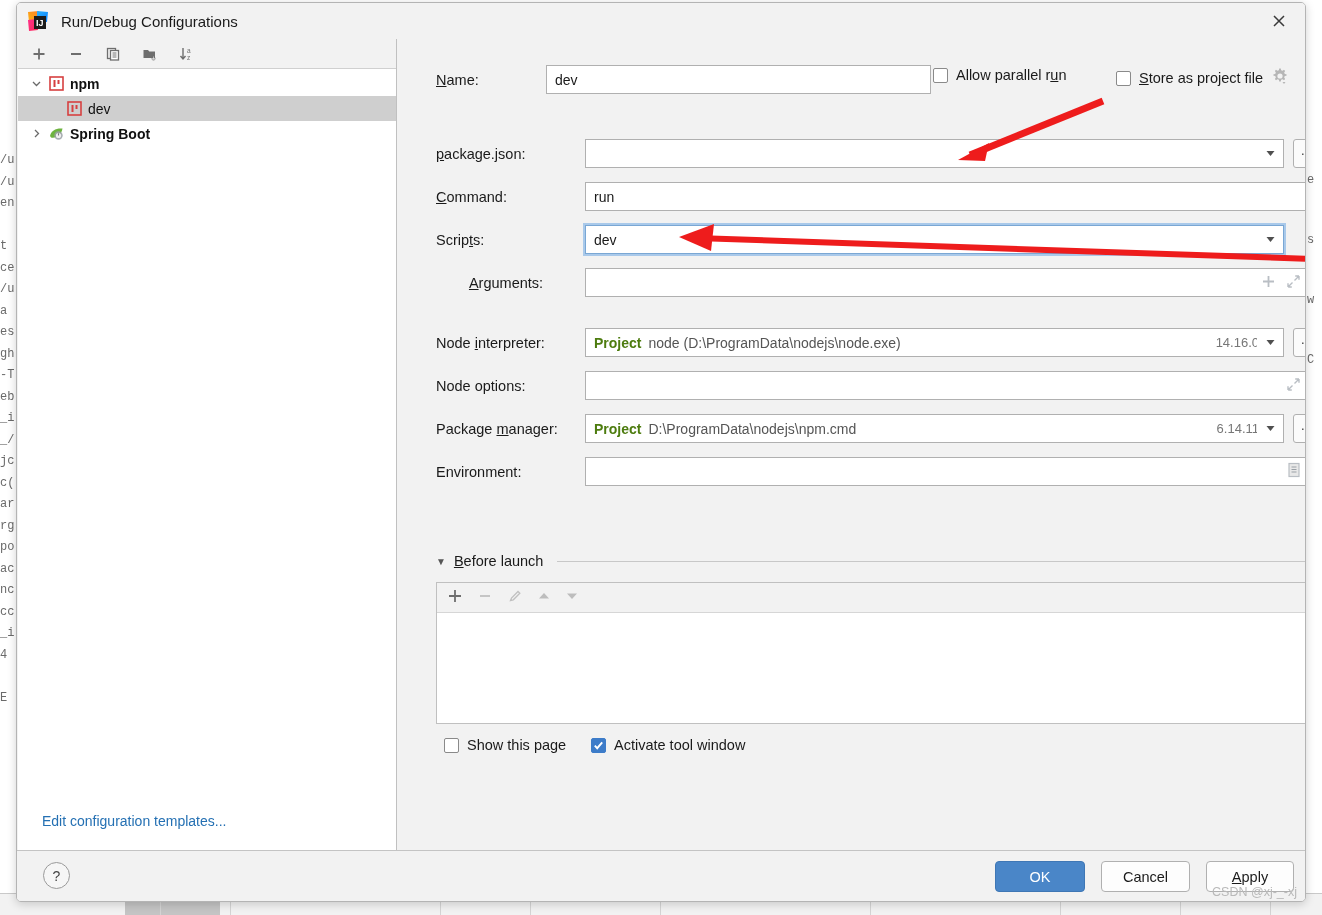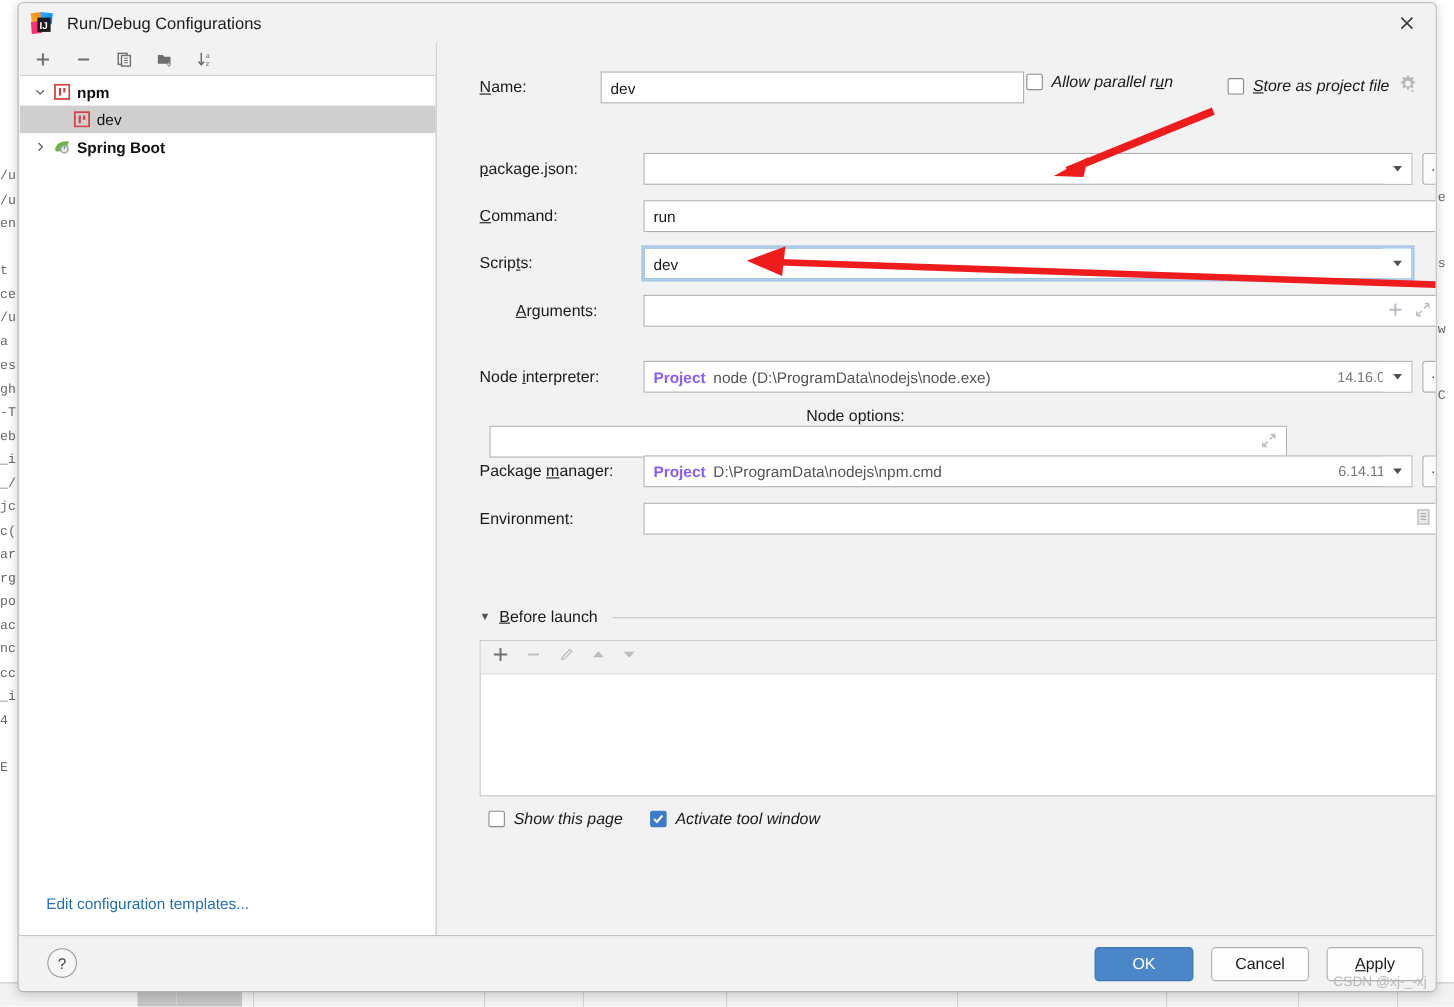--- a/index.html
+++ b/index.html
@@ -160,30 +160,30 @@
     background: #ffffff; cursor: pointer;
   }
   .field.plain-combo .arrow-btn { border-left: none; }
   .dots-btn {
     width: 30px; height: 29px;
     background: #fbfbfb; border: 1px solid #b0b0b0; border-radius: 3px;
     display: flex; align-items: center; justify-content: center;
     font-size: 13px; color: #333; cursor: pointer;
     letter-spacing: 1px; padding-bottom: 6px;
   }
-  .tag-project { font-weight: bold; color: #8b5cf6; margin-right: 7px; }
+  .tag-project { font-weight: bold; color: #4d7c0f; margin-right: 7px; }
   .path-dim { color: #555; }
   .ver-dim {
     position: absolute; right: 24px;
     color: #777; font-size: 13px;
   }
 
   .cb {
-    display: flex; align-items: flex-start; gap: 8px; cursor: pointer;
-    font-size: 14.5px; color: #1a1a1a; font-style: italic;
+    display: flex; align-items: center; gap: 8px; cursor: pointer;
+    font-size: 14.5px; color: #1a1a1a;
   }
   .cb .box {
     width: 15px; height: 15px; border: 1px solid #8a8a8a;
     background: #fff; border-radius: 2px; flex: none;
     display: flex; align-items: center; justify-content: center;
   }
   .cb .box.checked { background: #3d7cc9; border-color: #3d7cc9; }
 
   
   .bl-header {
@@ -505,21 +505,21 @@
           <svg width="9" height="7" viewBox="0 0 9 7">
               <path d="M0.5 1 L4.5 6 L8.5 1 Z" fill="#4f4f4f"></path>
             </svg>
         </span>
       </div>
       <div class="dots-btn" style="margin-left:9px;">
         <span>...</span>
       </div>
     </div>
 
-    <div class="row" style="left:38px; top:332px;flex-direction:column;">
+    <div class="row" style="left:38px; top:332px;">
       <span class="lbl" style="width:140px;">Node options:</span>
       <div class="field" style="width:725px; margin-left:9px; justify-content:flex-end;">
         <span>
           <svg width="15" height="15" viewBox="0 0 15 15">
             <path d="M13 2 L8.5 6.5 M13 2 H9.2 M13 2 V5.8" stroke="#b9bec4" stroke-width="1.4" fill="none"></path>
             <path d="M2 13 L6.5 8.5 M2 13 H5.8 M2 13 V9.2" stroke="#b9bec4" stroke-width="1.4" fill="none"></path>
           </svg>
         </span>
       </div>
     </div>

